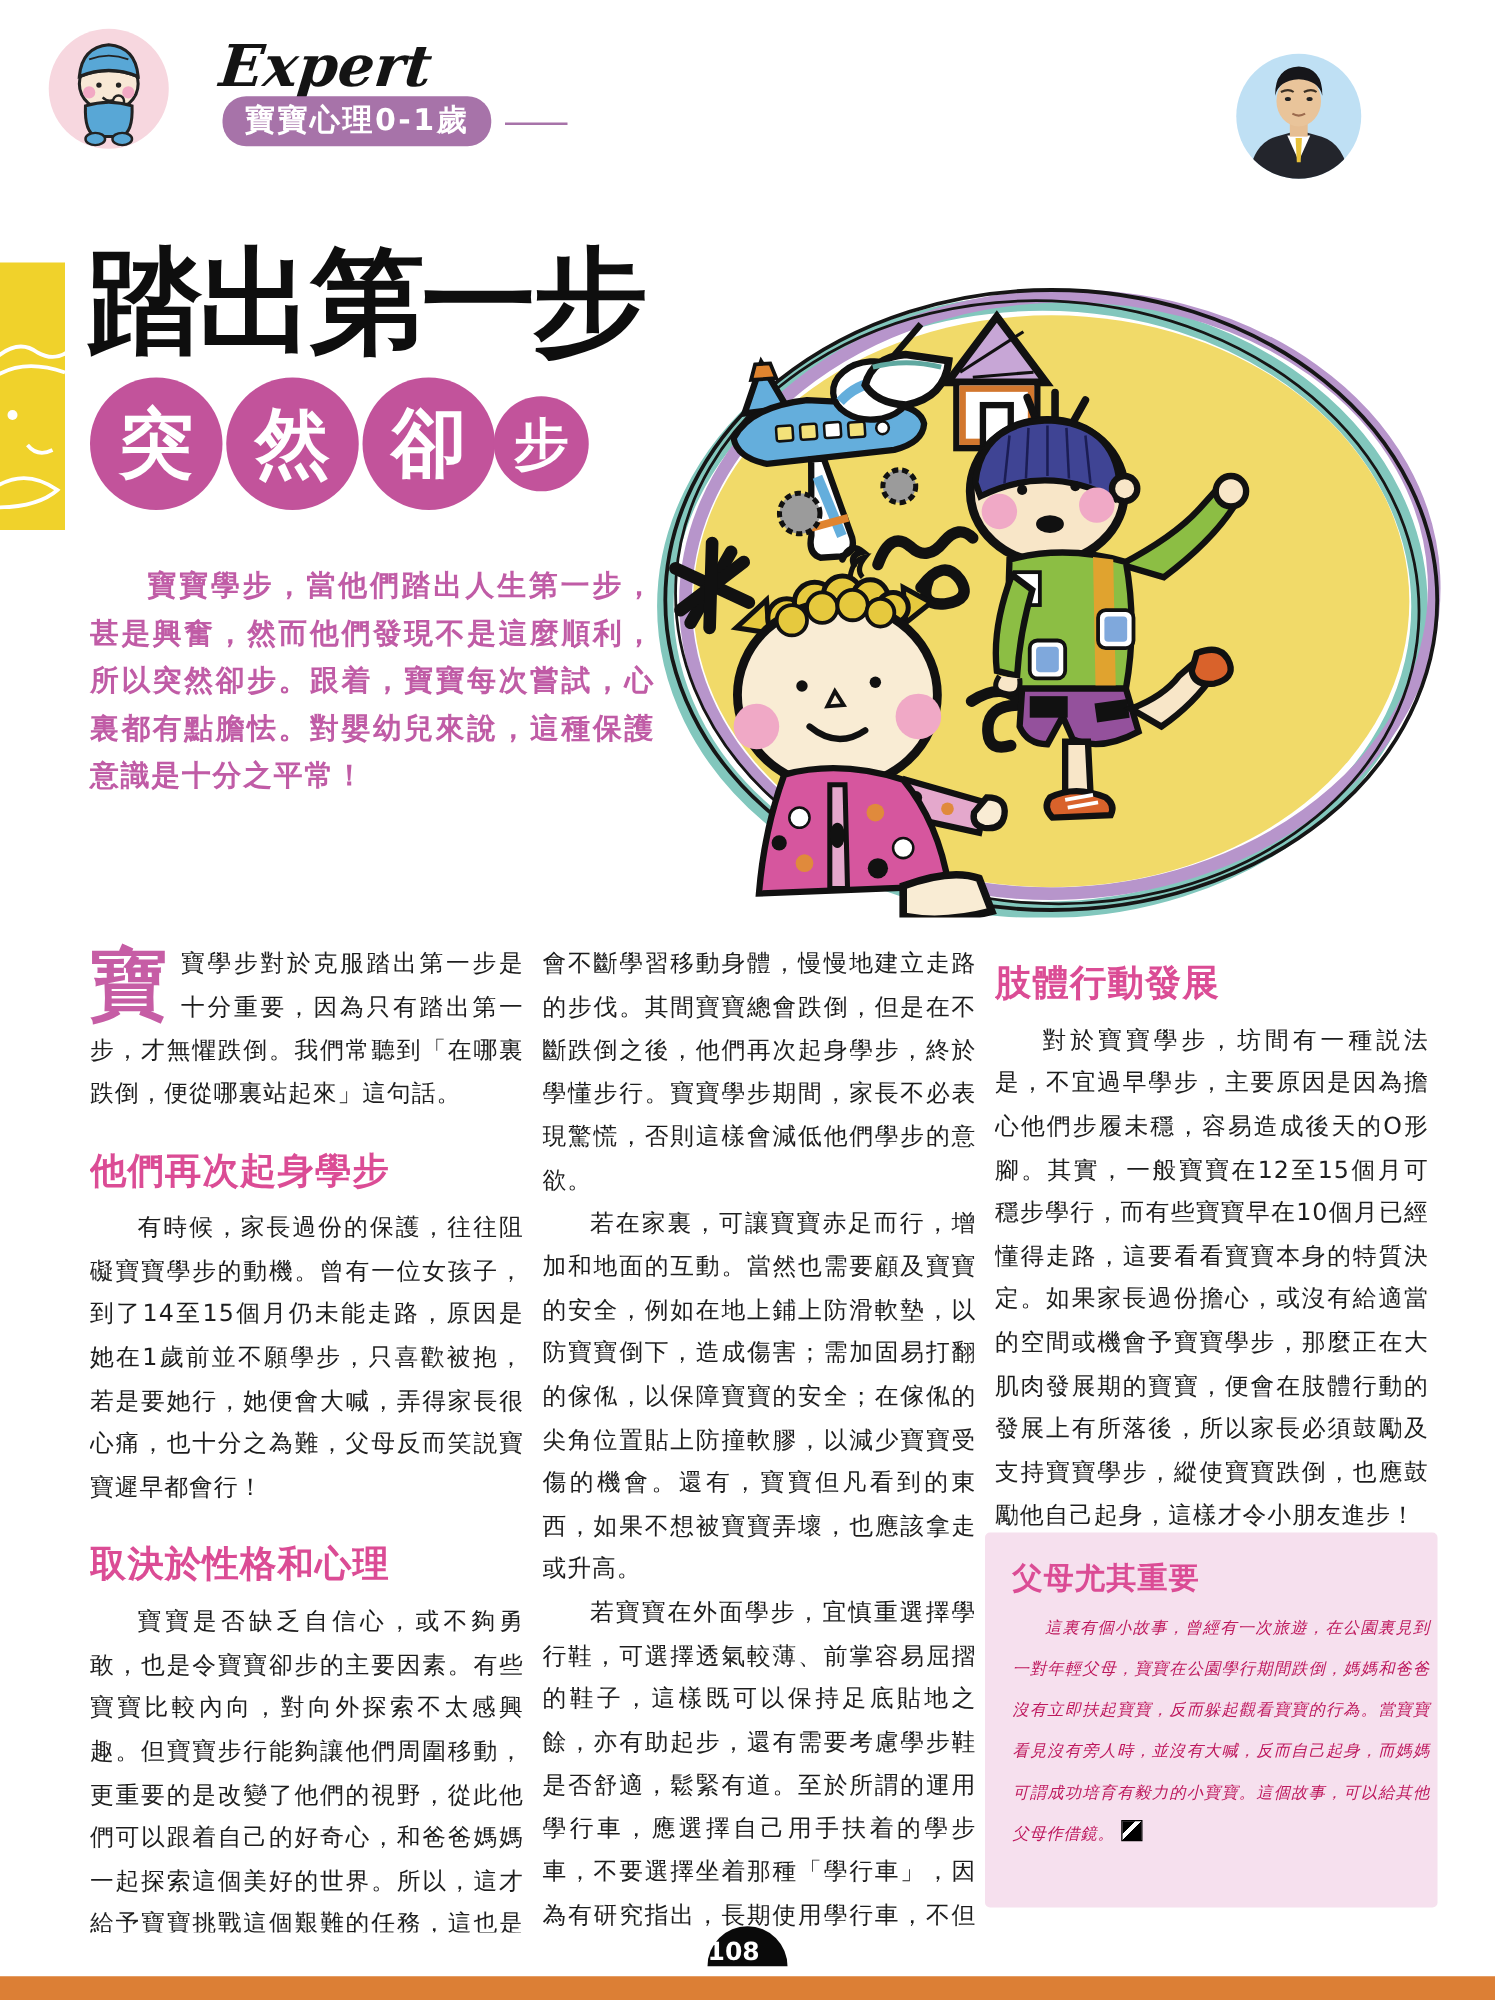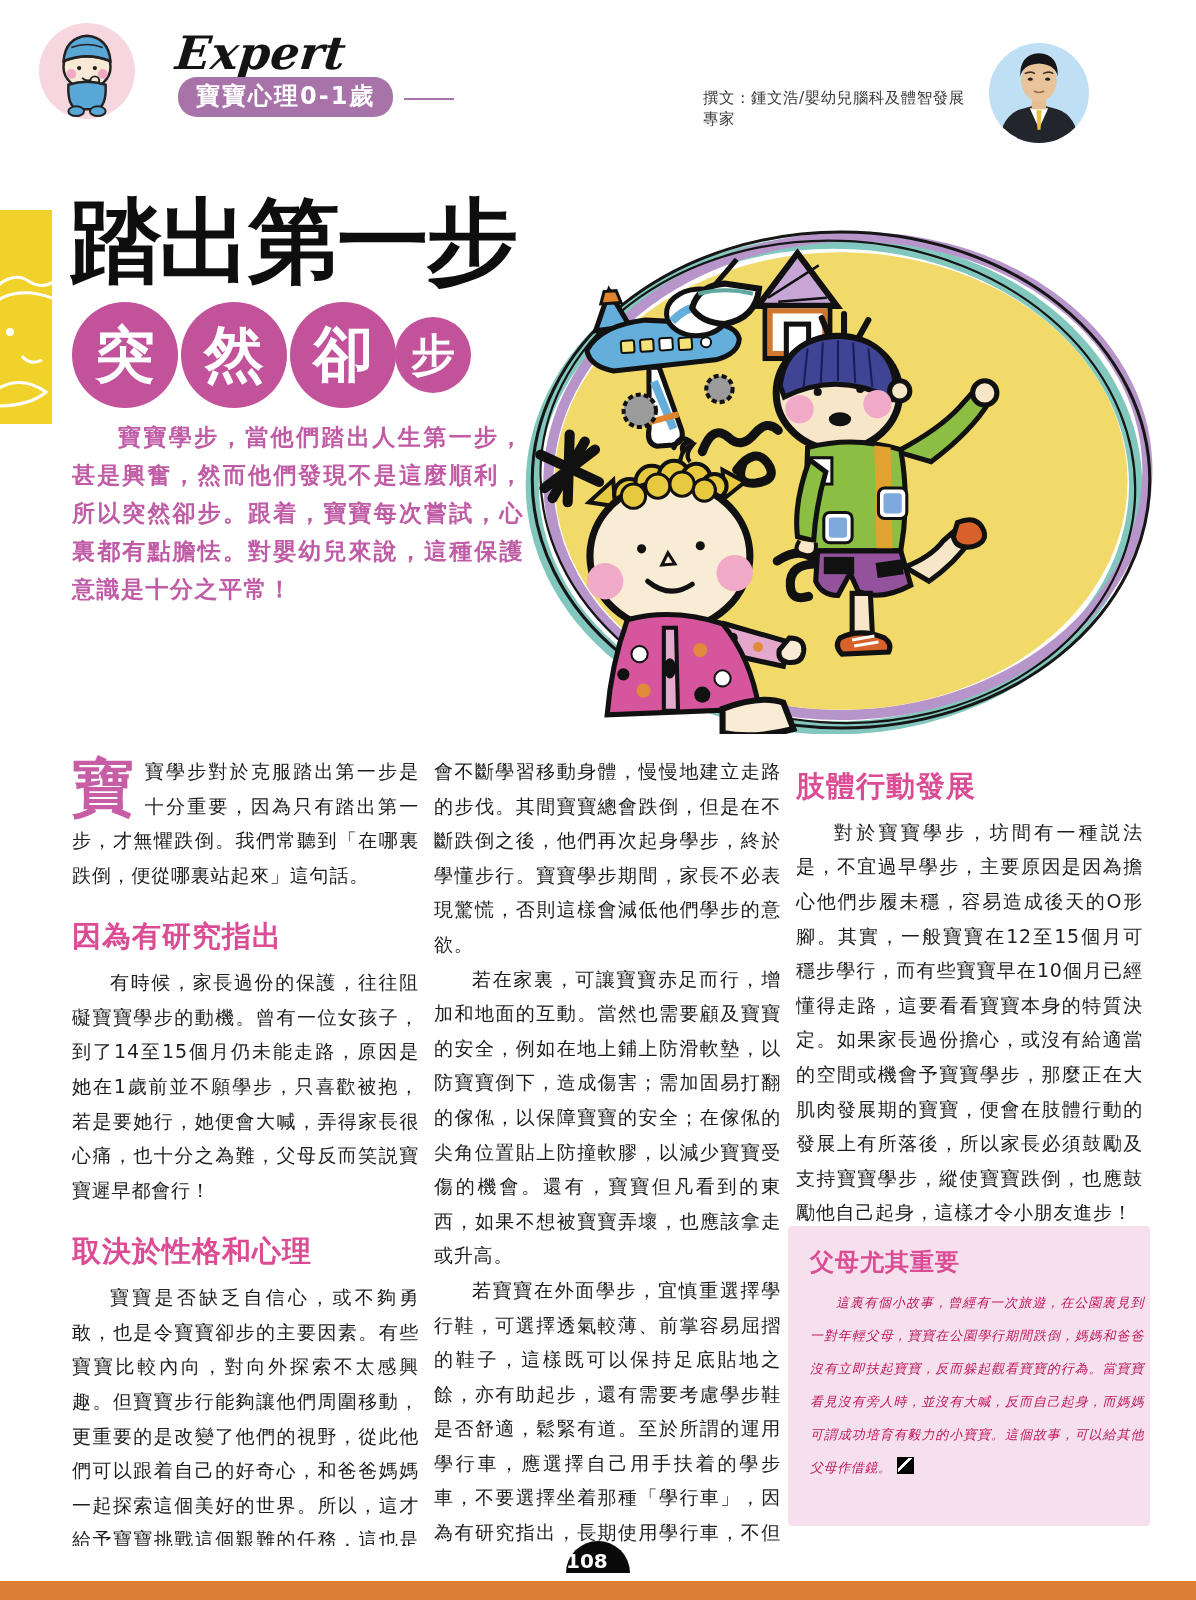--- a/index.html
+++ b/index.html
@@ -34,21 +34,21 @@
   }
   .sub-title{position:absolute;left:72px;top:302px;display:flex;align-items:center;gap:3px;}
   .sub-circle{
     width:106px;height:106px;border-radius:50%;background:#C2539B;
     color:#ffffff;font-size:60px;font-weight:700;
     display:flex;align-items:center;justify-content:center;
   }
   .sub-circle.small{width:76px;height:76px;font-size:44px;margin-left:-4px;}
   
   .intro{
-    position:absolute;left:72px;top:418px;width:452px;
+    position:absolute;left:72px;top:450px;width:452px;
     font-size:23px;line-height:38px;font-weight:700;color:#C05CA6;
     text-align:justify;text-indent:2em;letter-spacing:1.5px;
   }
   
   .illustration{position:absolute;left:512px;top:226px;width:658px;height:508px;}
   
   .col{position:absolute;top:754px;width:347px;overflow:hidden;
        font-size:19px;line-height:34.6px;color:#1d1d1d;text-align:justify;letter-spacing:0.8px;}
   .col1{left:72px;height:792px;}
   .col2{left:434px;height:792px;}
@@ -109,21 +109,20 @@
       <path d="M45,57 q5,5 11,1" fill="none" stroke="#222" stroke-width="2"></path>
       <circle cx="58" cy="60" r="4.5" fill="#F8E8D6" stroke="#222" stroke-width="2"></circle>
       <path d="M31,64 Q30,86 40,89 L60,89 Q70,86 69,64 Q50,58 31,64 Z" fill="#58A7D6" stroke="#222" stroke-width="2.5"></path>
       <ellipse cx="39" cy="91" rx="8" ry="5" fill="#58A7D6" stroke="#222" stroke-width="2"></ellipse>
       <ellipse cx="61" cy="91" rx="8" ry="5" fill="#58A7D6" stroke="#222" stroke-width="2"></ellipse>
     </svg>
   </div>
   <div class="brand-script">Expert</div>
   <div class="category-pill">寶寶心理0-1歲</div>
   <div class="pill-line"></div>
-  <div class="byline">撰文：鍾文浩/嬰幼兒腦科及體智發展專家</div>
   <div class="author-photo">
     <svg viewBox="0 0 100 100" width="102" height="102">
       <defs>
           <clipPath id="pc">
             <circle cx="50" cy="50" r="49"></circle>
           </clipPath>
         </defs>
       <circle cx="50" cy="50" r="49" fill="#BFE0F4"></circle>
       <g clip-path="url(#pc)">
         <path d="M10,102 Q13,72 32,66 L50,61 L68,66 Q87,72 90,102 Z" fill="#23252C"></path>
@@ -302,21 +301,21 @@
         <circle cx="52" cy="232" r="6" fill="#111"></circle>
         <path d="M150,266 Q188,252 210,260 L220,286 Q182,296 150,290 Z" fill="#F9ECD4" stroke="#111" stroke-width="6"></path>
       </g>
     </svg>
   </div>
 
   <div class="col col1">
     <p>
       <span class="dropcap">寶</span><span>寶學步對於克服踏出第一步是十分重要，因為只有踏出第一步，才無懼跌倒。我們常聽到「在哪裏跌倒，便從哪裏站起來」這句話。</span>
     </p>
-    <h2>因為有研究指出</h2>
+    <h2>他們再次起身學步</h2>
     <p class="indent">有時候，家長過份的保護，往往阻礙寶寶學步的動機。曾有一位女孩子，到了14至15個月仍未能走路，原因是她在1歲前並不願學步，只喜歡被抱，若是要她行，她便會大喊，弄得家長很心痛，也十分之為難，父母反而笑説寶寶遲早都會行！</p>
     <h2>取決於性格和心理</h2>
     <p class="indent">寶寶是否缺乏自信心，或不夠勇敢，也是令寶寶卻步的主要因素。有些寶寶比較內向，對向外探索不太感興趣。但寶寶步行能夠讓他們周圍移動，更重要的是改變了他們的視野，從此他們可以跟着自己的好奇心，和爸爸媽媽一起探索這個美好的世界。所以，這才給予寶寶挑戰這個艱難的任務，這也是人類喜歡挑戰的心態。</p>
 
   </div>
 
   <div class="col col2">
     <p>會不斷學習移動身體，慢慢地建立走路的步伐。其間寶寶總會跌倒，但是在不斷跌倒之後，他們再次起身學步，終於學懂步行。寶寶學步期間，家長不必表現驚慌，否則這樣會減低他們學步的意欲。</p>
     <p class="indent">若在家裏，可讓寶寶赤足而行，增加和地面的互動。當然也需要顧及寶寶的安全，例如在地上鋪上防滑軟墊，以防寶寶倒下，造成傷害；需加固易打翻的傢俬，以保障寶寶的安全；在傢俬的尖角位置貼上防撞軟膠，以減少寶寶受傷的機會。還有，寶寶但凡看到的東西，如果不想被寶寶弄壞，也應該拿走或升高。</p>
     <p class="indent">若寶寶在外面學步，宜慎重選擇學行鞋，可選擇透氣較薄、前掌容易屈摺的鞋子，這樣既可以保持足底貼地之餘，亦有助起步，還有需要考慮學步鞋是否舒適，鬆緊有道。至於所謂的運用學行車，應選擇自己用手扶着的學步車，不要選擇坐着那種「學行車」，因為有研究指出，長期使用學行車，不但減低寶寶學步的意欲，更容易造成家居意外。</p>

